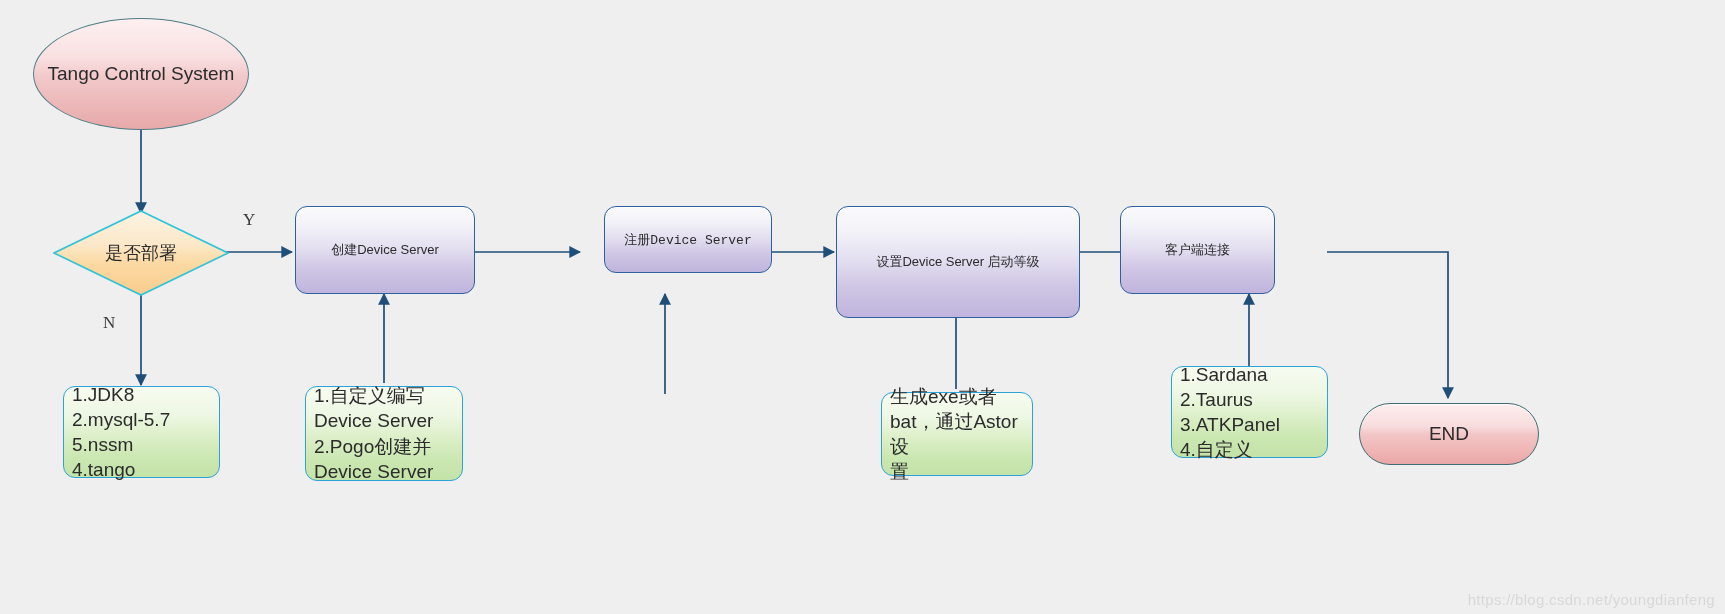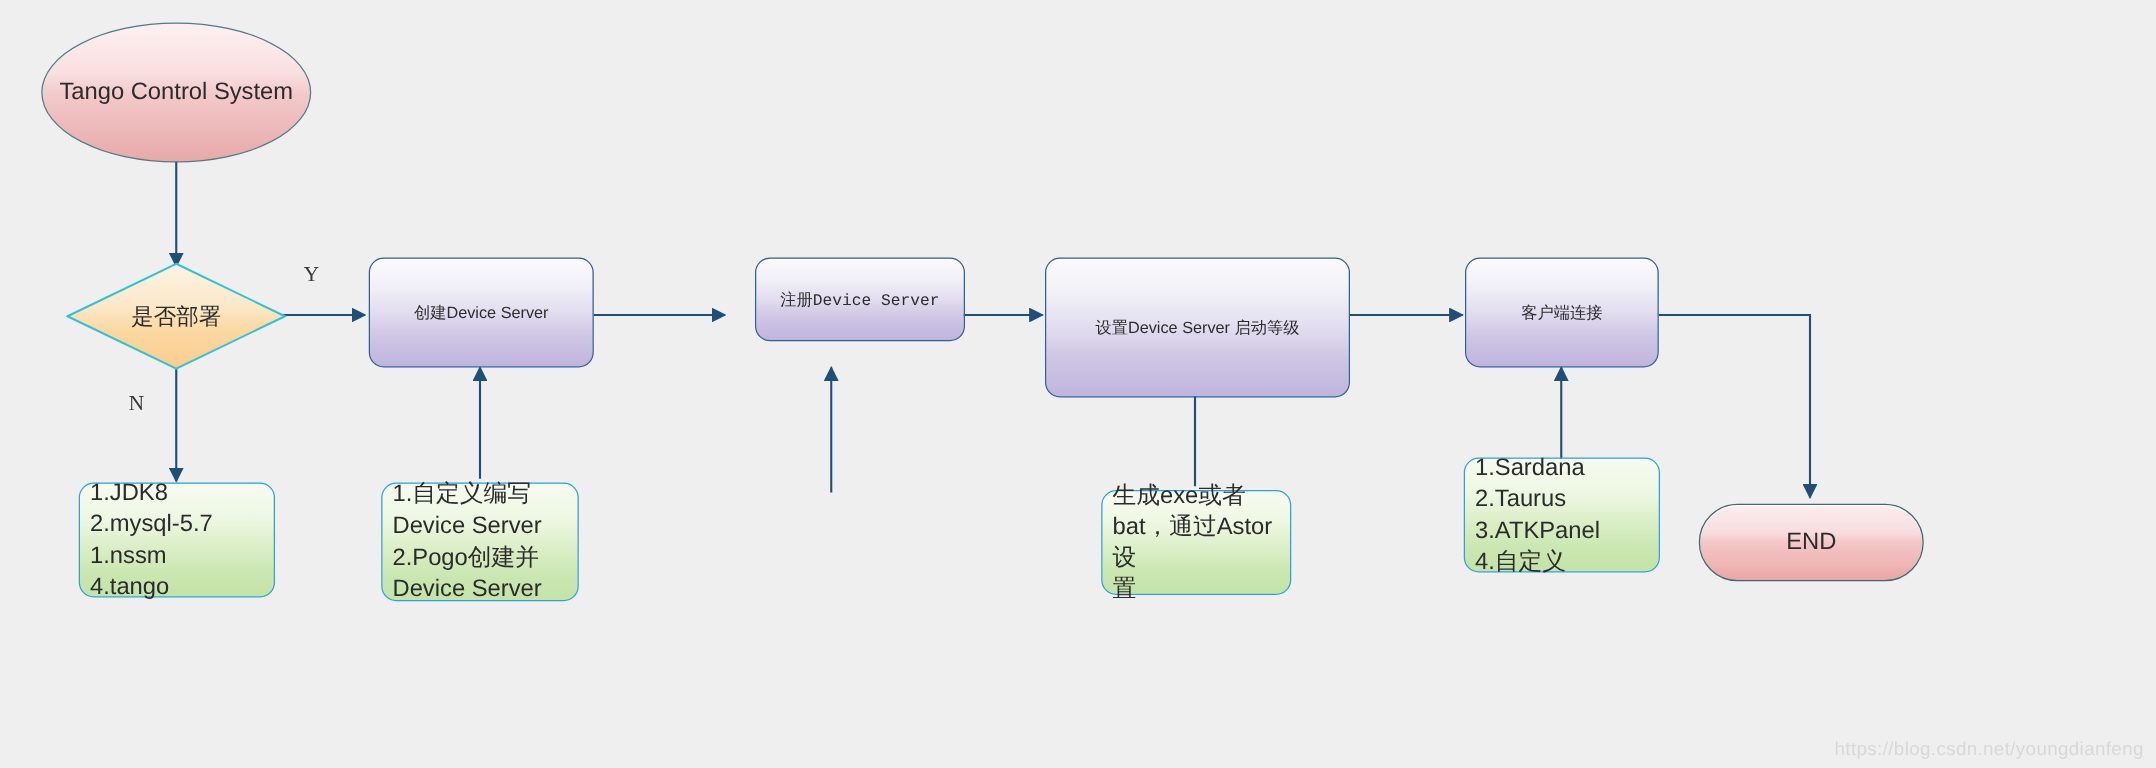--- a/index.html
+++ b/index.html
@@ -167,21 +167,21 @@
     </svg>
     <div class="diamond-label">是否部署</div>
   </div>
 
   <span class="edge-label" style="left:243px; top:210px;">Y</span>
   <span class="edge-label" style="left:103px; top:313px;">N</span>
 
   <div class="node note" style="left:63px; top:386px; width:157px; height:92px;">
     <span class="note-text">1.JDK8
 2.mysql-5.7
-1.nssm
+5.nssm
 4.tango</span>
   </div>
 
   <div class="node process" style="left:295px; top:206px; width:180px; height:88px;">
     <span>创建Device Server</span>
   </div>
 
   <div class="node note" style="left:305px; top:386px; width:158px; height:95px;">
     <span class="note-text">1.自定义编写
 Device Server
@@ -197,21 +197,21 @@
   <div class="node process" style="left:836px; top:206px; width:244px; height:112px;">
     <span>设置Device Server 启动等级</span>
   </div>
 
   <div class="node note centered" style="left:881px; top:392px; width:152px; height:84px;">
     <span class="note-text">生成exe或者
 bat，通过Astor设
 置</span>
   </div>
 
-  <div class="node process" style="left:1172px; top:206px; width:155px; height:88px;">
+  <div class="node process" style="left:1120px; top:206px; width:155px; height:88px;">
     <span>客户端连接</span>
   </div>
 
   <div class="node note" style="left:1171px; top:366px; width:157px; height:92px;">
     <span class="note-text">1.Sardana
 2.Taurus
 3.ATKPanel
 4.自定义</span>
   </div>
 

